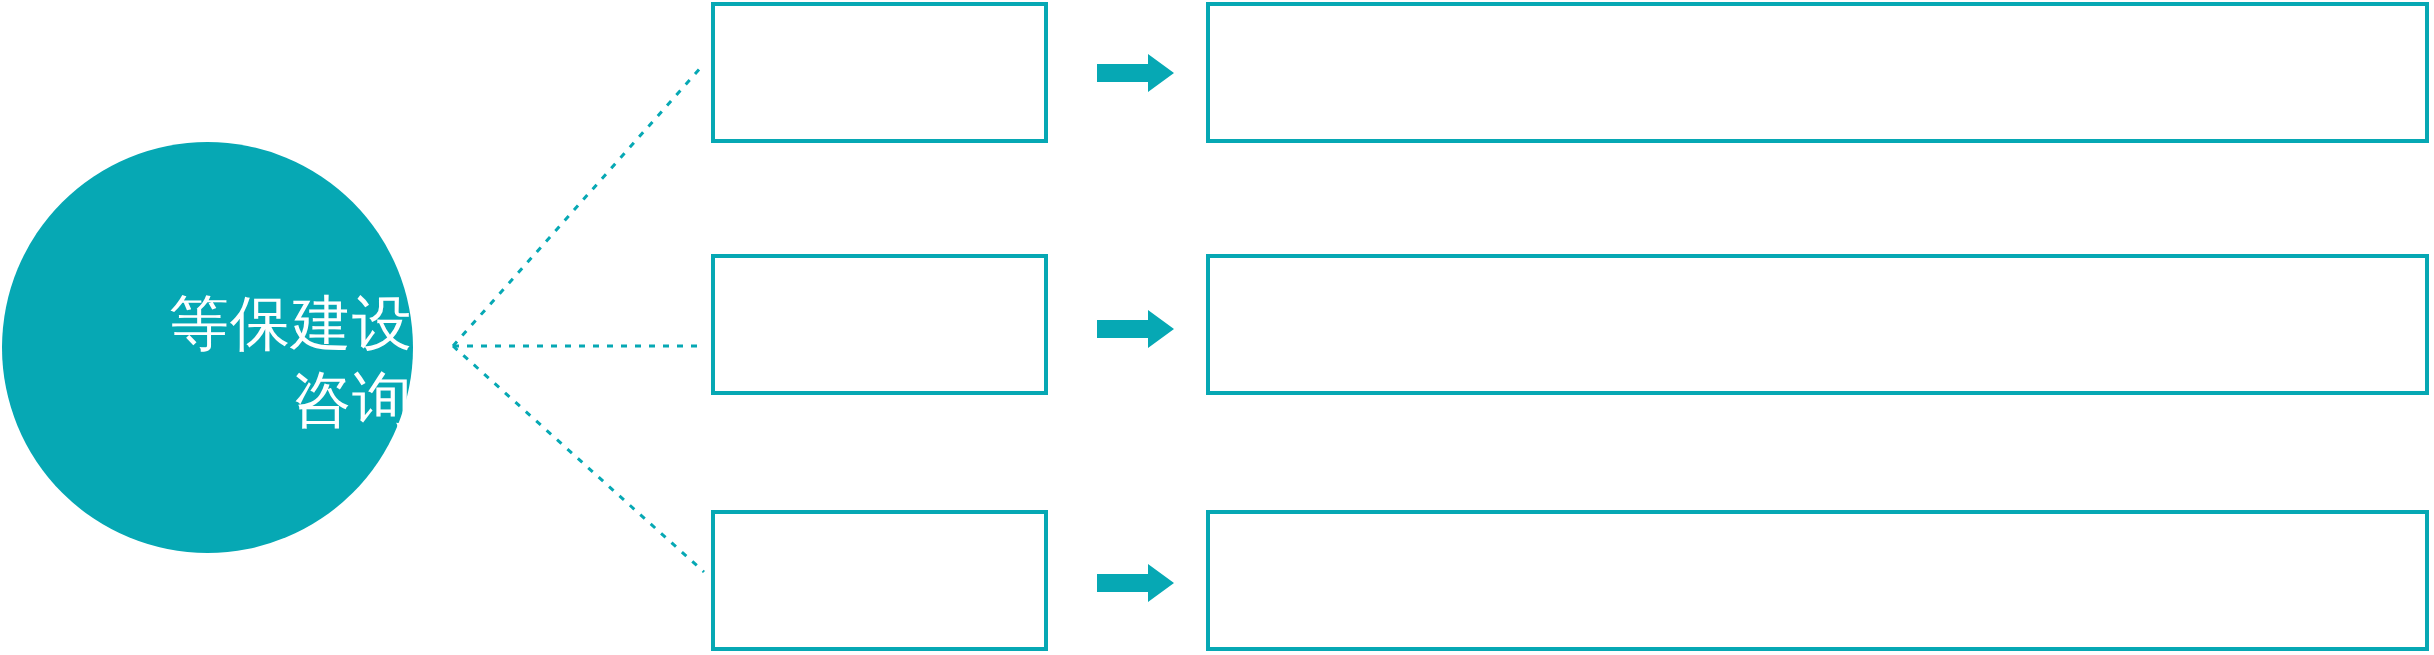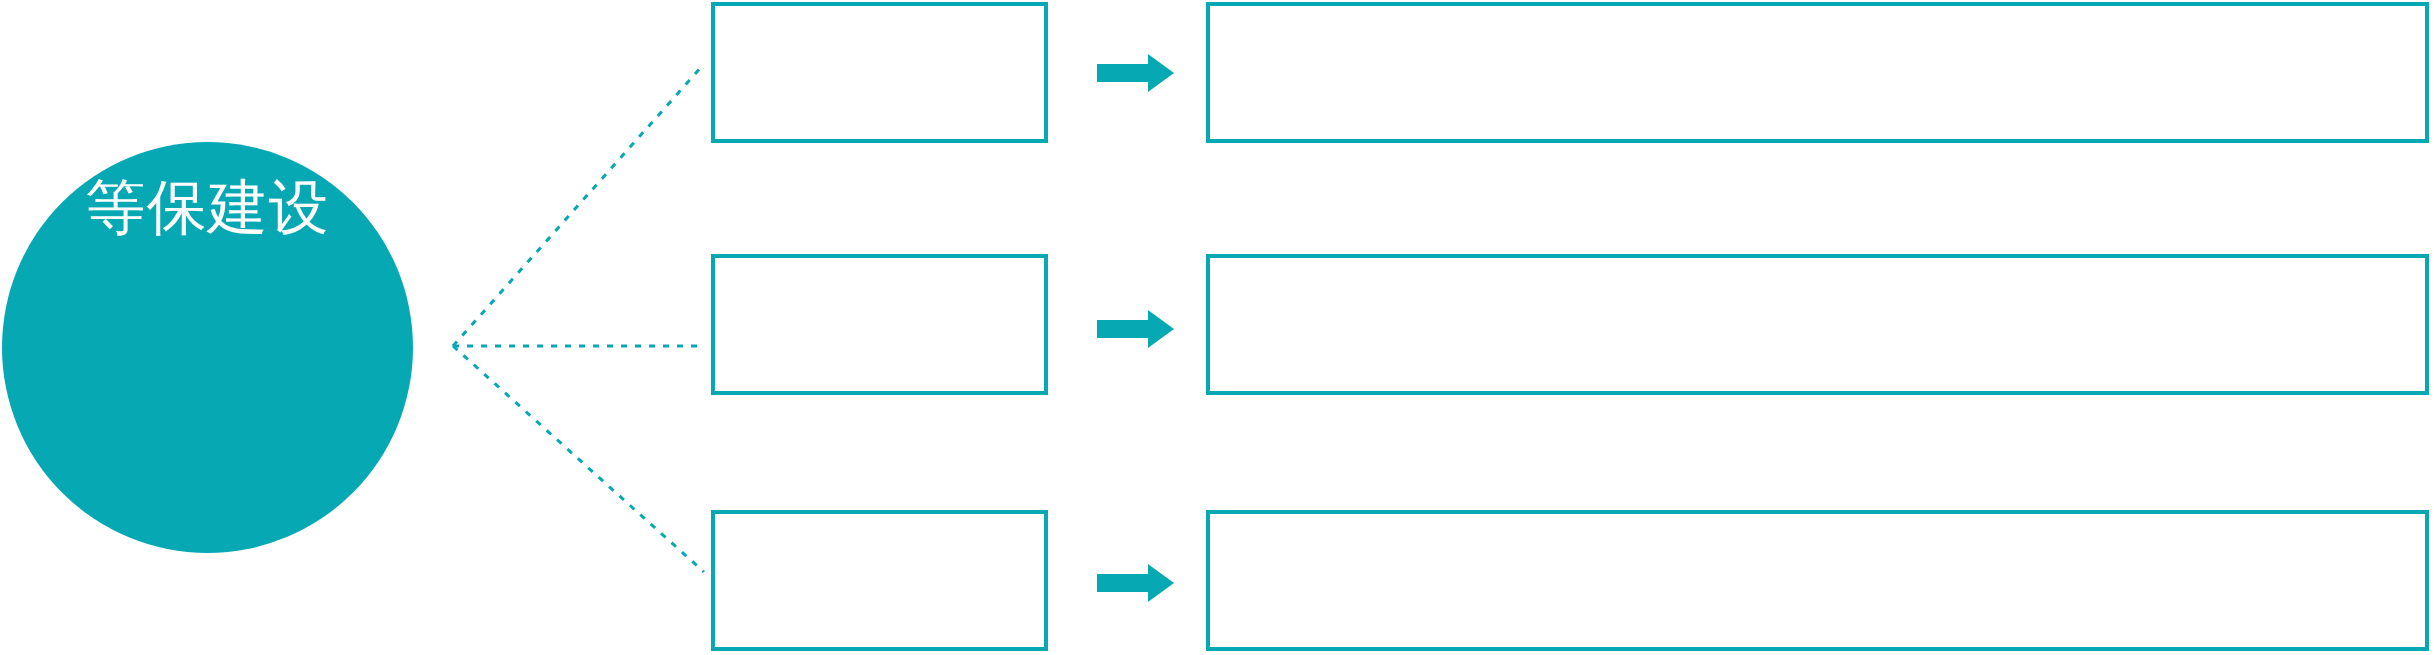--- a/index.html
+++ b/index.html
@@ -4,21 +4,21 @@
 <style>
   :root { --accent:#06a8b4; }
   html,body { margin:0; padding:0; background:#ffffff; }
   .canvas {
     position:relative; width:2434px; height:655px; background:#ffffff;
     overflow:hidden; font-family:"Liberation Sans", sans-serif;
   }
   .topic-circle {
     position:absolute; left:2px; top:142px; width:411px; height:411px;
     border-radius:50%; background:var(--accent); color:#ffffff;
-    display:flex; align-items:flex-start; justify-content:center;
+    display:flex; flex-direction:column; align-items:flex-end; justify-content:center;
     box-sizing:border-box; padding-top:28px; text-align:center;
     font-size:60px; font-weight:300; line-height:76px; letter-spacing:1px;
   }
   .connectors { position:absolute; left:0; top:0; width:2434px; height:655px; pointer-events:none; }
   .connector { stroke:var(--accent); stroke-width:3; stroke-dasharray:6 8; fill:none; }
   .cat-box {
     position:absolute; left:711px; width:337px; height:141px;
     background:#ffffff; border:4px solid var(--accent); box-sizing:border-box;
   }
   .desc-box {
@@ -36,20 +36,21 @@
 <div class="canvas">
 
   <svg class="connectors" viewBox="0 0 2434 655" xmlns="http://www.w3.org/2000/svg">
     <line class="connector" x1="453" y1="346" x2="704" y2="64"></line>
     <line class="connector" x1="453" y1="346" x2="704" y2="346"></line>
     <line class="connector" x1="453" y1="346" x2="704" y2="572"></line>
   </svg>
 
   <div class="topic-circle">
     <div>等保建设</div>
+    <div>咨询</div>
   </div>
 
   <div class="cat-box r1"></div>
   <svg class="arrow a1" viewBox="0 0 77 38">
     <polygon points="0,10 51,10 51,0 77,19 51,38 51,28 0,28"></polygon>
   </svg>
   <div class="desc-box r1"></div>
 
   <div class="cat-box r2"></div>
   <svg class="arrow a2" viewBox="0 0 77 38">

